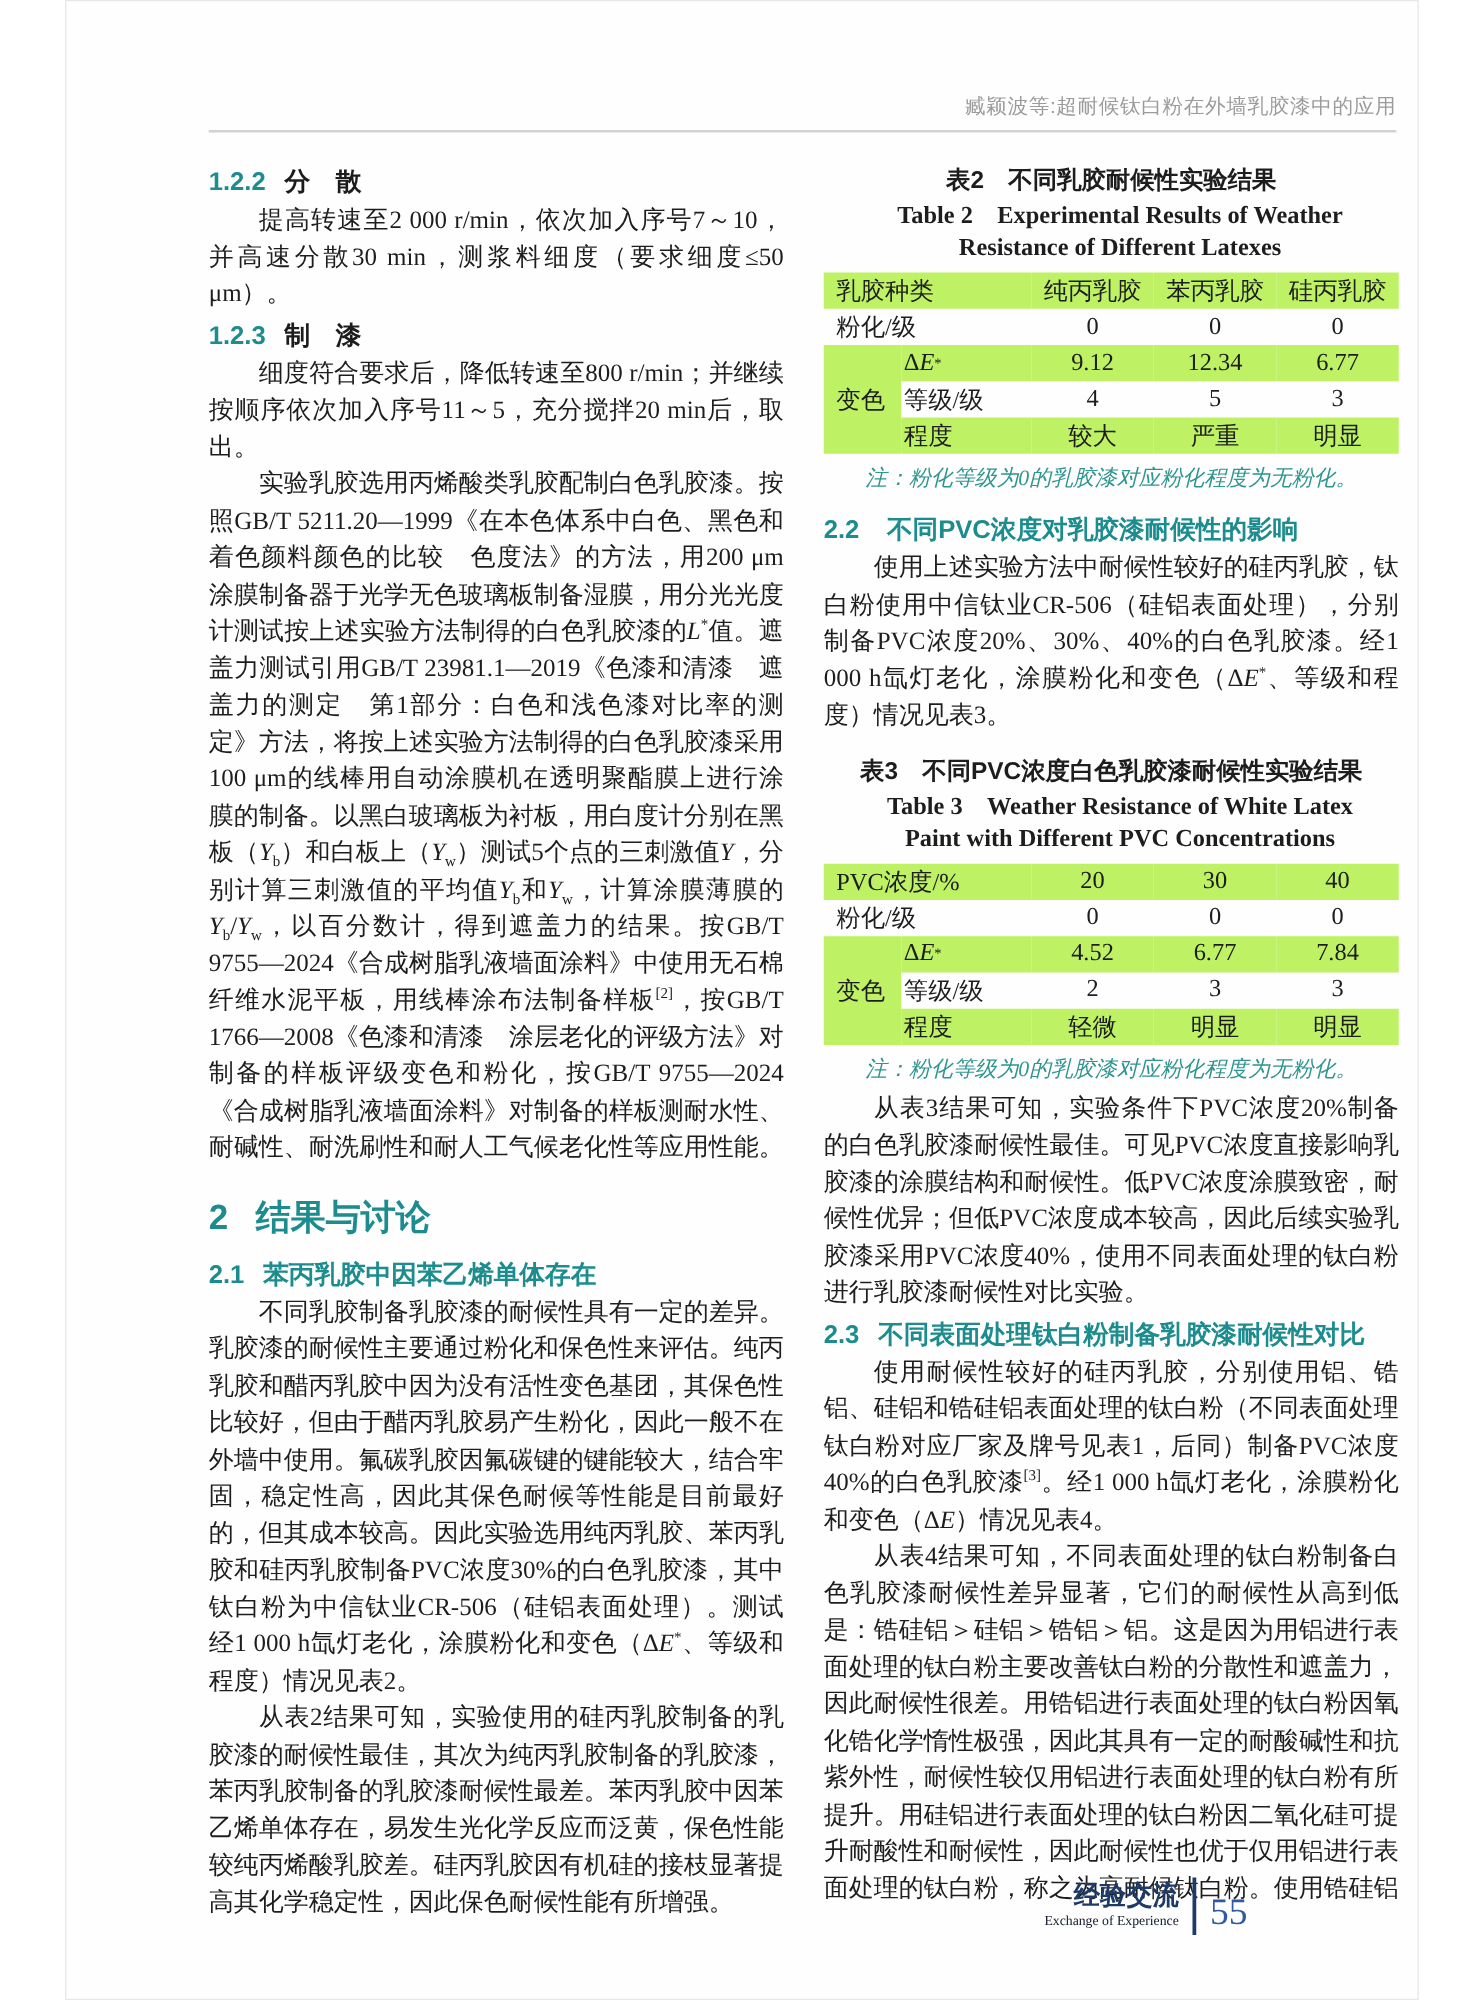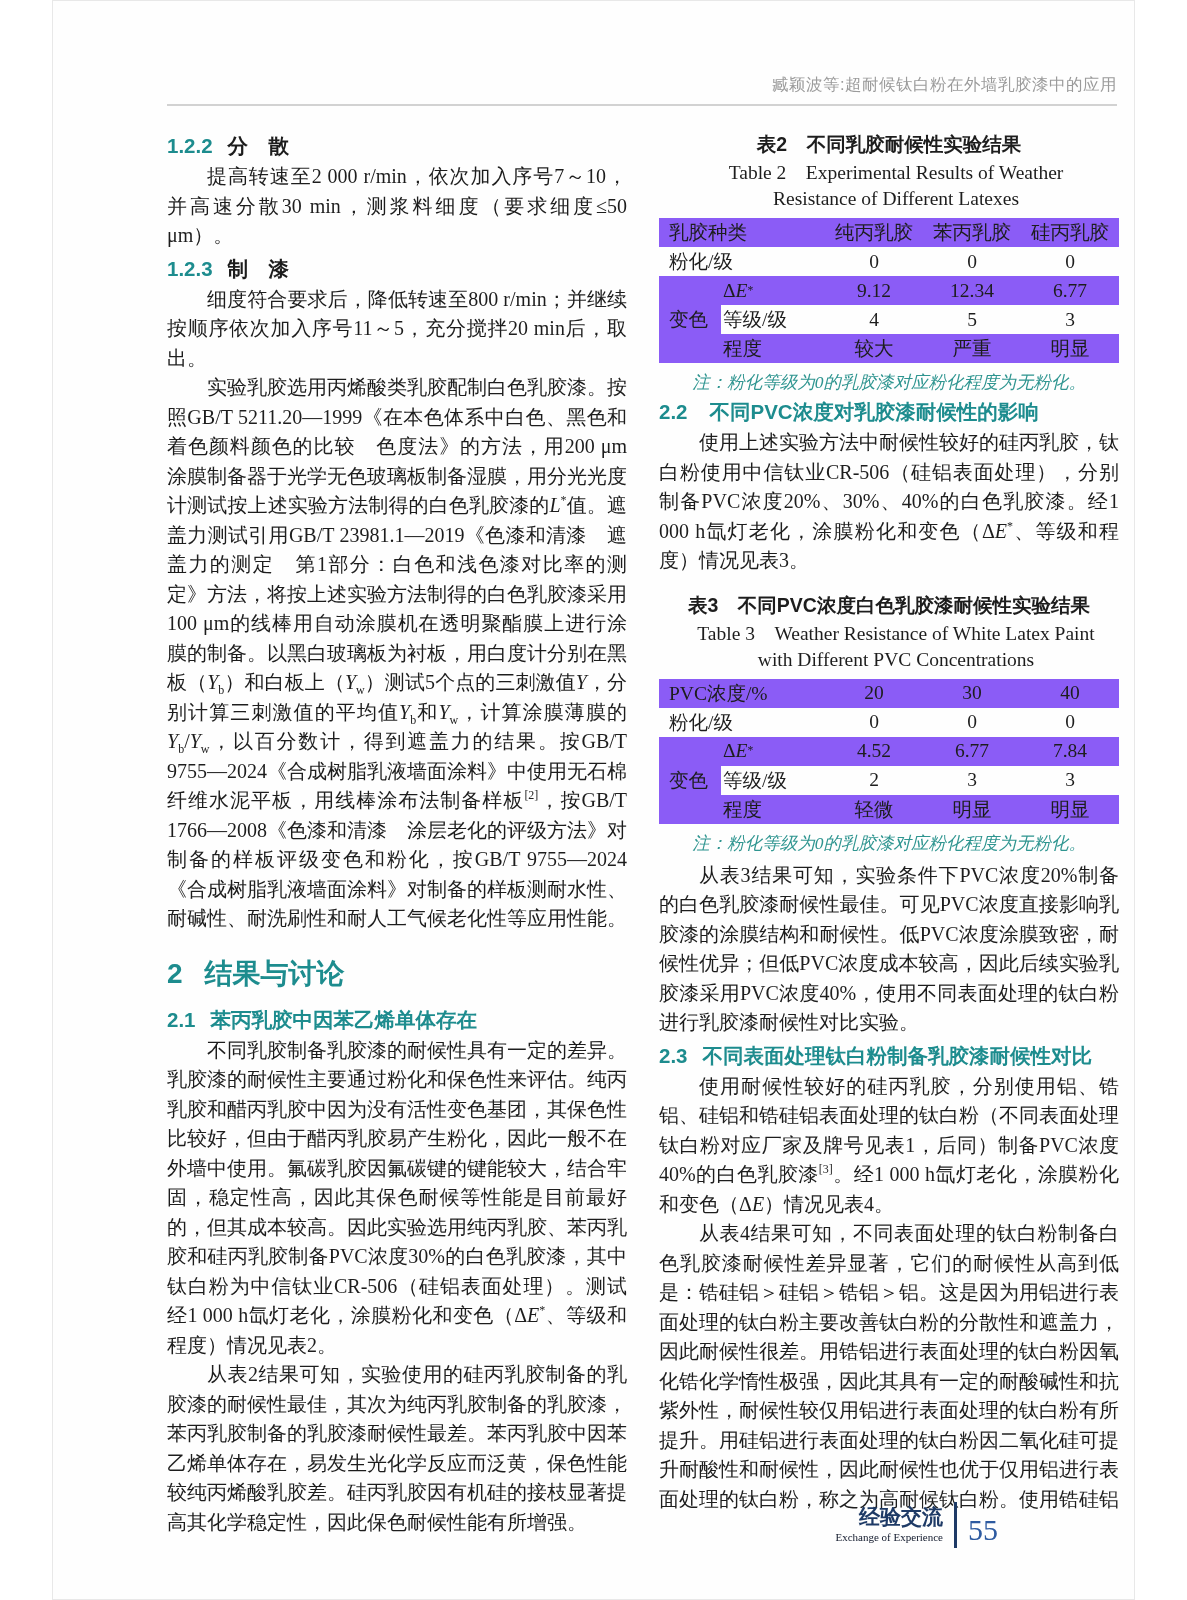--- a/index.html
+++ b/index.html
@@ -45,34 +45,34 @@
     font-weight:bold; font-size:28px; line-height:40px; color:#1d8c8e;
     margin:20px 0 10px;
   }
   
   .tcap-zh {
     font-family:"Liberation Sans","DejaVu Sans",sans-serif;
     font-weight:bold; font-size:19.5px; line-height:27px; text-align:center; margin-top:3px;
   }
   .tcap-en {
     font-family:"Liberation Serif","DejaVu Serif",serif;
-    font-weight:normal; font-size:19.5px; line-height:26px; text-align:center;
+    font-weight:bold; font-size:19.5px; line-height:26px; text-align:center;
     margin:2px 18px 6px 32px;
   }
   
   .tbl {
     display:grid;
     grid-template-columns:62px 104px 1fr 1fr 1fr;
     grid-auto-rows:29px;
     font-size:19.5px;
   }
   .tbl .c { display:flex; align-items:center; justify-content:center; }
   .tbl .lab { justify-content:flex-start; padding-left:10px; }
   .tbl .lab2 { justify-content:flex-start; padding-left:2px; }
-  .tbl .teal { background:#8b5cf6; }
+  .tbl .teal { background:#bef264; }
   .tbl i { font-style:italic; }
   .r1{grid-row:1} .r2{grid-row:2} .r3{grid-row:3} .r4{grid-row:4} .r5{grid-row:5}
   .c12{grid-column:1/3} .c2{grid-column:2} .c3{grid-column:3} .c4{grid-column:4} .c5{grid-column:5}
   .grp{grid-column:1; grid-row:3/6;}
   .tnote {
     color:#2f9590; font-style:italic; font-size:17.5px; line-height:24px;
     text-align:center; margin:7px 0 2px;
   }
   
   .footer {
@@ -87,21 +87,21 @@
   .f-en {
     font-family:Liberation Serif, serif;
     font-size:11px; line-height:17px; color:#0f172a;
   }
   .f-bar { width:3px; height:46px; background:#1e3a66; }
   .f-page {
     font-family:"Liberation Serif","DejaVu Serif",serif;
     font-size:30px; color:#2d5aa0; margin-top:10px;
   }
   
-  .mt14{margin-top:2px;gap:22px;} .mt6{margin-top:6px;} .mt16{margin-top:16px;}
+  .mt14{margin-top:14px;gap:22px;} .mt6{margin-top:6px;} .mt16{margin-top:16px;}
 </style>
 </head>
 <body>
 
 <div class="page">
 
   <div class="running-head">臧颖波等:超耐候钛白粉在外墙乳胶漆中的应用</div>
   <div class="head-rule"></div>
 
   <div class="content">

